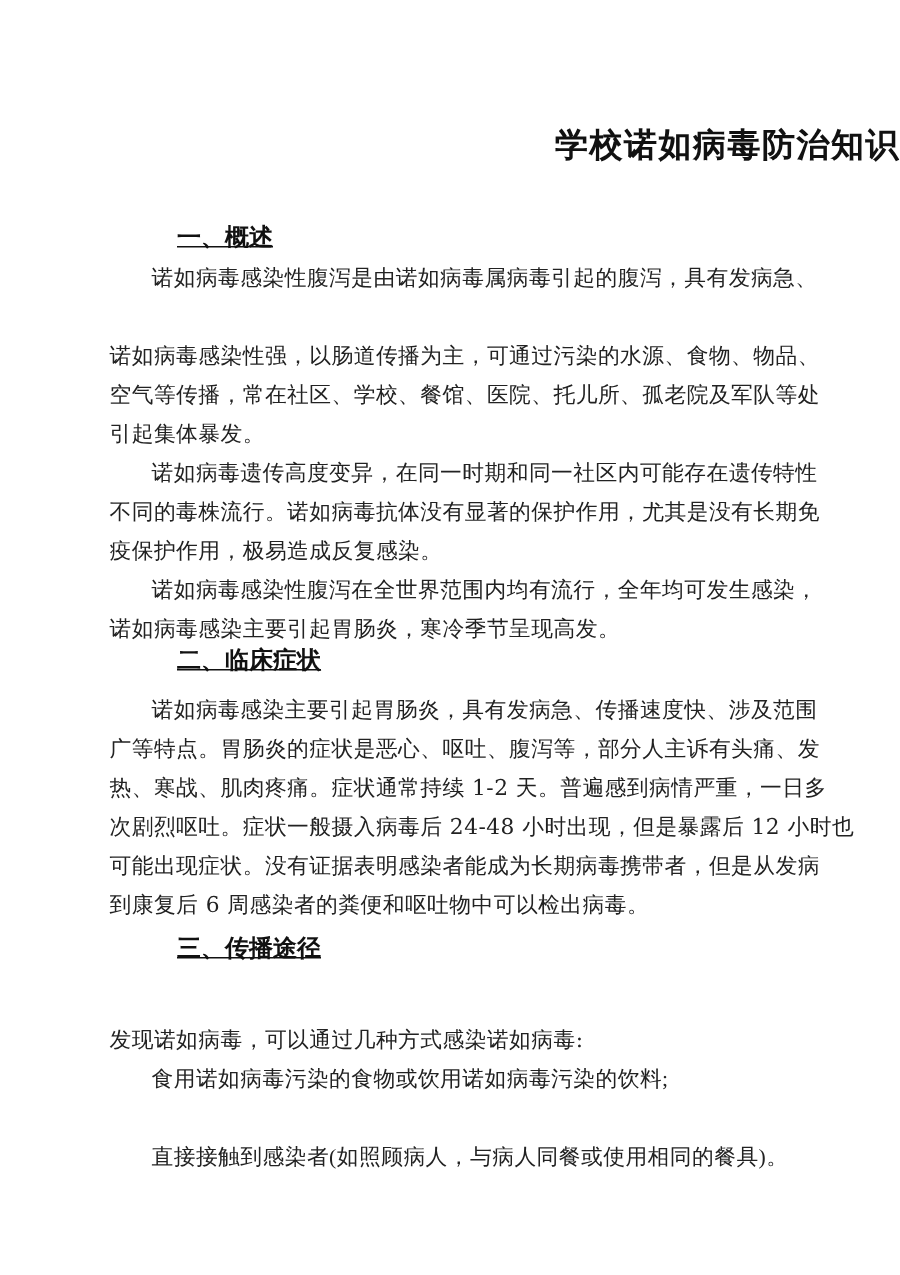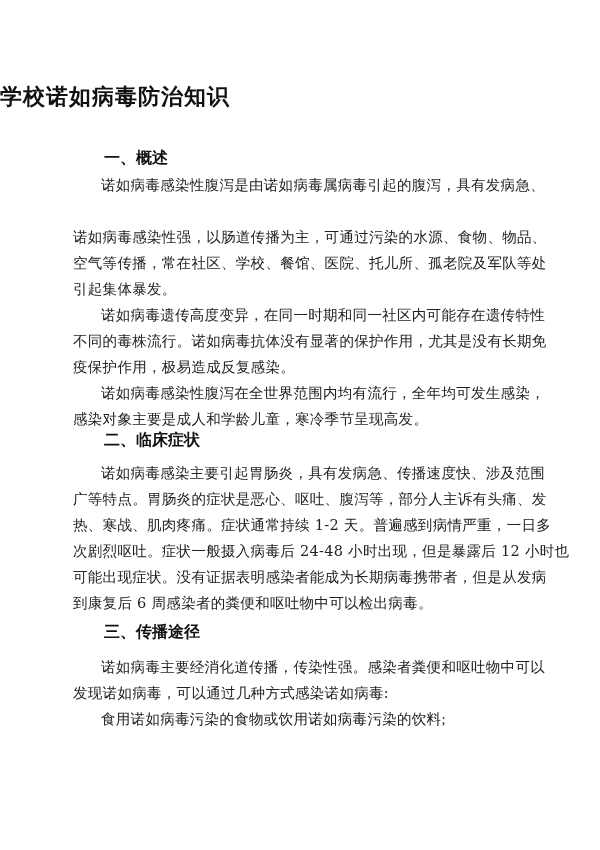--- a/index.html
+++ b/index.html
@@ -1,49 +1,49 @@
 <!DOCTYPE html>
 <html><head>
 <meta charset="utf-8">
 <style>
   html, body { margin: 0; padding: 0; background: #ffffff; }
   body { width: 600px; height: 850px; position: relative; overflow: hidden;
          font-family: "DejaVu Serif", "Liberation Serif", serif; color: #1a1a1a; }
   .page { position: absolute; left: 0; top: 0; width: 600px; height: 850px; }
-  .title { position: absolute; left: 0; width: 600px; top: 82px; text-align: left;
+  .title { position: absolute; left: 0; width: 600px; top: 82px; text-align: right;
            font-family: "DejaVu Sans", "Liberation Sans", sans-serif; font-weight: bold;
            font-size: 22px; letter-spacing: 1px; color: #111; }
-  .heading { position: absolute; left: 104px; font-family: "DejaVu Sans", "Liberation Sans", sans-serif;
-             font-weight: bold; font-size: 16px; color: #111; }
+  .heading { position: absolute; left: 118px; font-family: "DejaVu Sans", "Liberation Sans", sans-serif;
+             font-weight: bold; font-size: 16px; color: #111; text-decoration: underline; }
   .line { position: absolute; left: 73px; width: 470px; font-size: 14.5px; white-space: nowrap;
           letter-spacing: 0.3px; color: #222; }
   .indent { left: 101px; font-family: Liberation Serif, serif; }
 </style>
 </head>
 <body>
 
 <div class="page">
   <div class="title">学校诺如病毒防治知识</div>
 
   <div class="heading" style="top:148px">一、概述</div>
   <div class="line indent" style="top:176px">诺如病毒感染性腹泻是由诺如病毒属病毒引起的腹泻，具有发病急、</div>
   <div class="line" style="top:228px">诺如病毒感染性强，以肠道传播为主，可通过污染的水源、食物、物品、</div>
   <div class="line" style="top:254px">空气等传播，常在社区、学校、餐馆、医院、托儿所、孤老院及军队等处</div>
   <div class="line" style="top:280px">引起集体暴发。</div>
   <div class="line indent" style="top:306px">诺如病毒遗传高度变异，在同一时期和同一社区内可能存在遗传特性</div>
   <div class="line" style="top:332px">不同的毒株流行。诺如病毒抗体没有显著的保护作用，尤其是没有长期免</div>
   <div class="line" style="top:358px">疫保护作用，极易造成反复感染。</div>
   <div class="line indent" style="top:384px">诺如病毒感染性腹泻在全世界范围内均有流行，全年均可发生感染，</div>
-  <div class="line" style="top:410px">感染对象主要是成人和学龄儿童，寒冷季节呈现高发。</div>
+  <div class="line" style="top:410px">诺如病毒感染主要引起胃肠炎，寒冷季节呈现高发。</div>
 
   <div class="heading" style="top:430px">二、临床症状</div>
   <div class="line indent" style="top:464px">诺如病毒感染主要引起胃肠炎，具有发病急、传播速度快、涉及范围</div>
   <div class="line" style="top:490px">广等特点。胃肠炎的症状是恶心、呕吐、腹泻等，部分人主诉有头痛、发</div>
   <div class="line" style="top:516px">热、寒战、肌肉疼痛。症状通常持续 1-2 天。普遍感到病情严重，一日多</div>
   <div class="line" style="top:542px">次剧烈呕吐。症状一般摄入病毒后 24-48 小时出现，但是暴露后 12 小时也</div>
   <div class="line" style="top:568px">可能出现症状。没有证据表明感染者能成为长期病毒携带者，但是从发病</div>
   <div class="line" style="top:594px">到康复后 6 周感染者的粪便和呕吐物中可以检出病毒。</div>
 
   <div class="heading" style="top:622px">三、传播途径</div>
-  <div class="line indent" style="top:658px">诺如病毒主要经消化道传播，传染性强。感染者粪便和呕吐物中可以</div>
   <div class="line" style="top:684px">发现诺如病毒，可以通过几种方式感染诺如病毒:</div>
   <div class="line indent" style="top:710px">食用诺如病毒污染的食物或饮用诺如病毒污染的饮料;</div>
+  <div class="line indent" style="top:762px">直接接触到感染者(如照顾病人，与病人同餐或使用相同的餐具)。</div>
 </div>
 
 </body></html>

